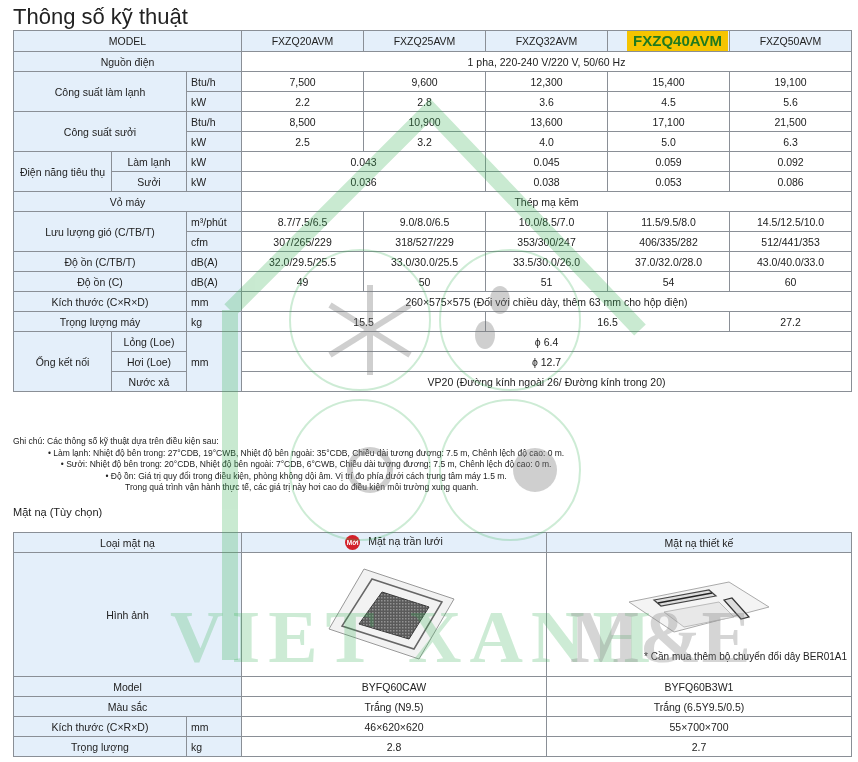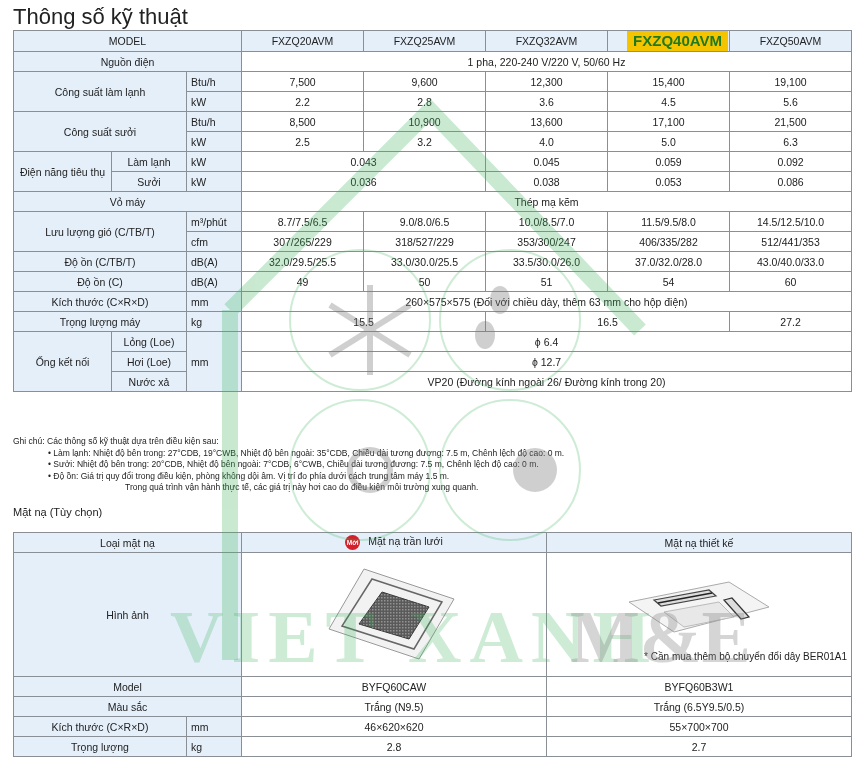--- a/index.html
+++ b/index.html
@@ -9,21 +9,21 @@
   table{border-collapse:collapse;position:absolute;table-layout:fixed;}
   td{border:1px solid #8a8f96;font-size:10.5px;height:19px;padding:0 4px;text-align:center;white-space:nowrap;overflow:hidden;}
   td.lbl{background:#e4effa;text-align:center;}
   td.unit{background:#e4effa;text-align:left;}
   td.hd{background:#e4effa;text-align:center;}
   td.hl{background:#e4effa;padding:0;}
   .hlbox{display:inline-block;background:#f5c400;color:#1f7a1f;font-weight:bold;font-size:15px;padding:0 6px;line-height:20px;margin-left:18px;}
   #spec{left:13px;top:30px;width:838px;}
   #opt{left:13px;top:532px;width:838px;}
   .notes{position:absolute;left:13px;top:392px;font-size:8.5px;line-height:11.5px;color:#222;margin-top:44px;}
-  .notes .b{padding-left:35px;}
+  .notes .b{padding-left:35px;text-align:center;}
   .notes .c{padding-left:112px;}
   .badge{display:inline-block;width:15px;height:15px;border-radius:50%;background:#d3202a;color:#fff;font-size:6.5px;line-height:15px;text-align:center;vertical-align:middle;margin-right:8px;font-weight:bold;}
   .img-cell{height:123px;position:relative;margin-left:12px;}
   .footnote{position:absolute;right:4px;bottom:14px;font-size:10px;}
   .wm{position:absolute;pointer-events:none;}
 </style>
 </head>
 <body>
 
 <div class="h1">Thông số kỹ thuật</div>

